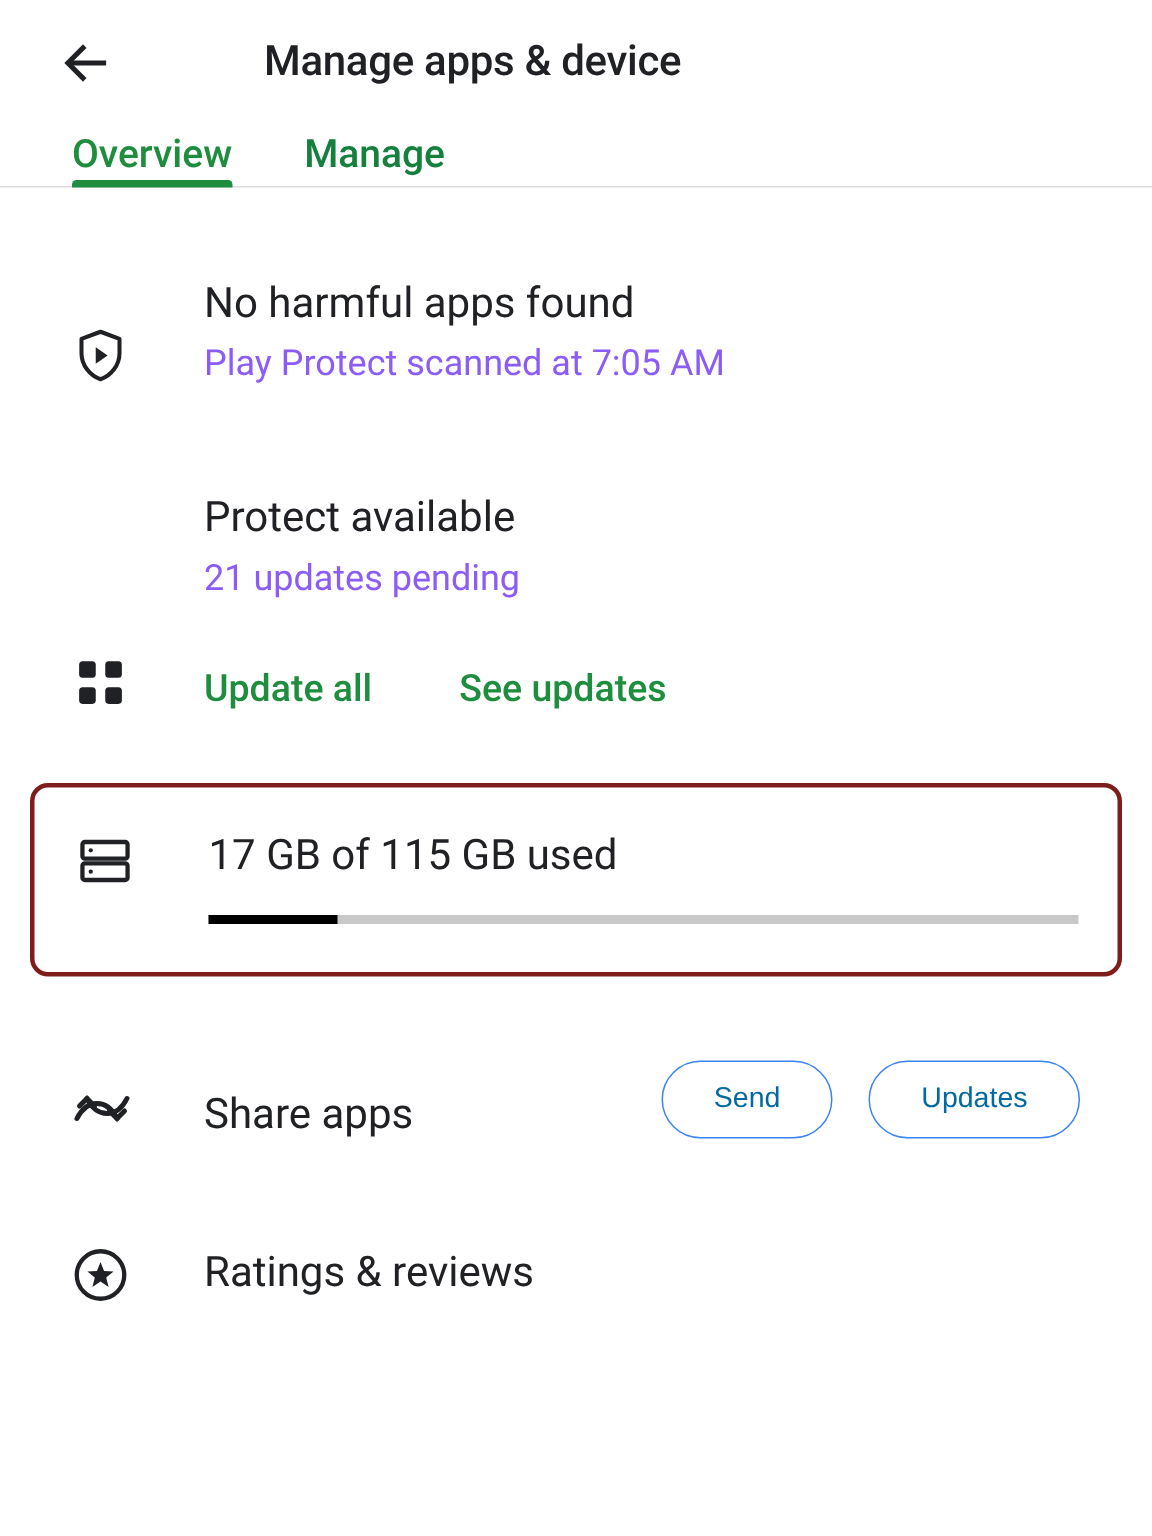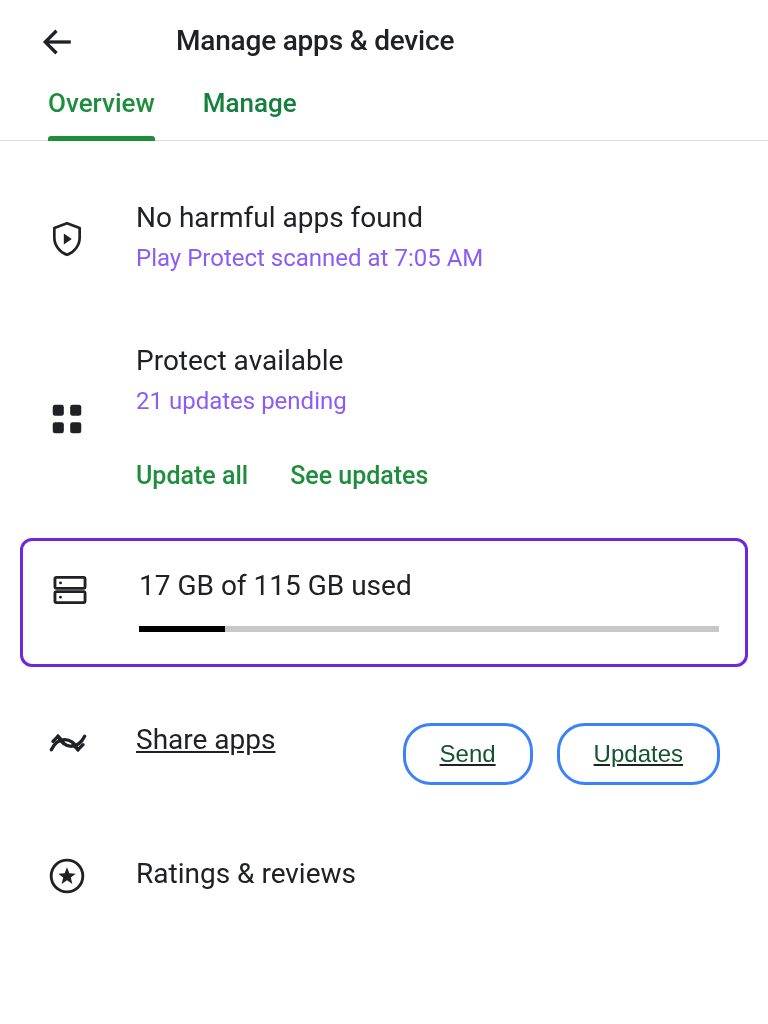--- a/index.html
+++ b/index.html
@@ -21,82 +21,82 @@
     .page-title { font-size: 28px; font-weight: 500; letter-spacing: -0.2px; }
     .tabs {
       display: flex;
       gap: 48px;
       padding-left: 48px;
       border-bottom: 1px solid #dadce0;
     }
     .tab {
       font-size: 26px;
       font-weight: 500;
-      padding-bottom: 22px;
+      padding-bottom: 6px;
       cursor: pointer;
       position: relative;
     }
     .tab.active { color: #1e8e3e; }
     .tab.active::after {
       content: '';
       position: absolute;
       left: 0; right: 0; bottom: -1px;
       height: 5px;
       background: #1e8e3e;
       border-radius: 3px 3px 0 0;
     }
     .tab.inactive { color: #15803d; }
     .content { padding-top: 60px; }
     .row {
       display: flex;
-      align-items: center;
+      align-items: flex-end;
       padding: 0 48px;
       margin-bottom: 72px;
     }
     .row-icon {
       width: 38px;
       flex-shrink: 0;
       margin-right: 50px;
       margin-top: 4px;
     }
     .row-body { flex: 1; }
     .row-title { font-size: 28px; font-weight: 400; color: #202124; }
     .row-sub { font-size: 24px; color: #8b5cf6; margin-top: 10px; }
-    .action-links { display: flex; gap: 42px; margin-top: 46px; }
+    .action-links { display: flex; gap: 58px; margin-top: 46px; }
     .action-link { font-size: 25px; font-weight: 500; color: #1e8e3e; cursor: pointer; }
     .storage-box {
       margin: 0 20px 56px 20px;
-      border: 3px solid #6d28d9;
+      border: 3px solid #7f1d1d;
       border-radius: 12px;
       padding: 28px 26px 32px 28px;
       display: flex;
       align-items: flex-start;
     }
     .storage-box .row-icon { margin-right: 50px; margin-top: 2px; }
     .storage-body { flex: 1; }
     .storage-text { font-size: 28px; color: #202124; }
     .progress {
       margin-top: 24px;
       height: 6px;
       background: #c8c8c8;
       position: relative;
     }
     .progress-fill {
       position: absolute; left: 0; top: 0; bottom: 0;
       width: 14.8%;
       background: #000;
     }
-    .share-row { align-items: flex-start; margin-bottom: 72px; text-decoration: underline; }
+    .share-row { align-items: flex-end; margin-bottom: 72px; }
     .share-buttons { display: flex; gap: 24px; }
     .pill-button {
-      border: 3px solid #3b82f6;
+      border: 1px solid #3b82f6;
       border-radius: 28px;
       padding: 14px 34px;
-      font-size: 24px;
-      color: #14532d;
+      font-size: 19px;
+      color: #0369a1;
       background: #fff;
       cursor: pointer;
     }
     svg { display: block; }
   </style>
 </head>
 <body>
 
 <div class="header">
   <span class="row-icon">

